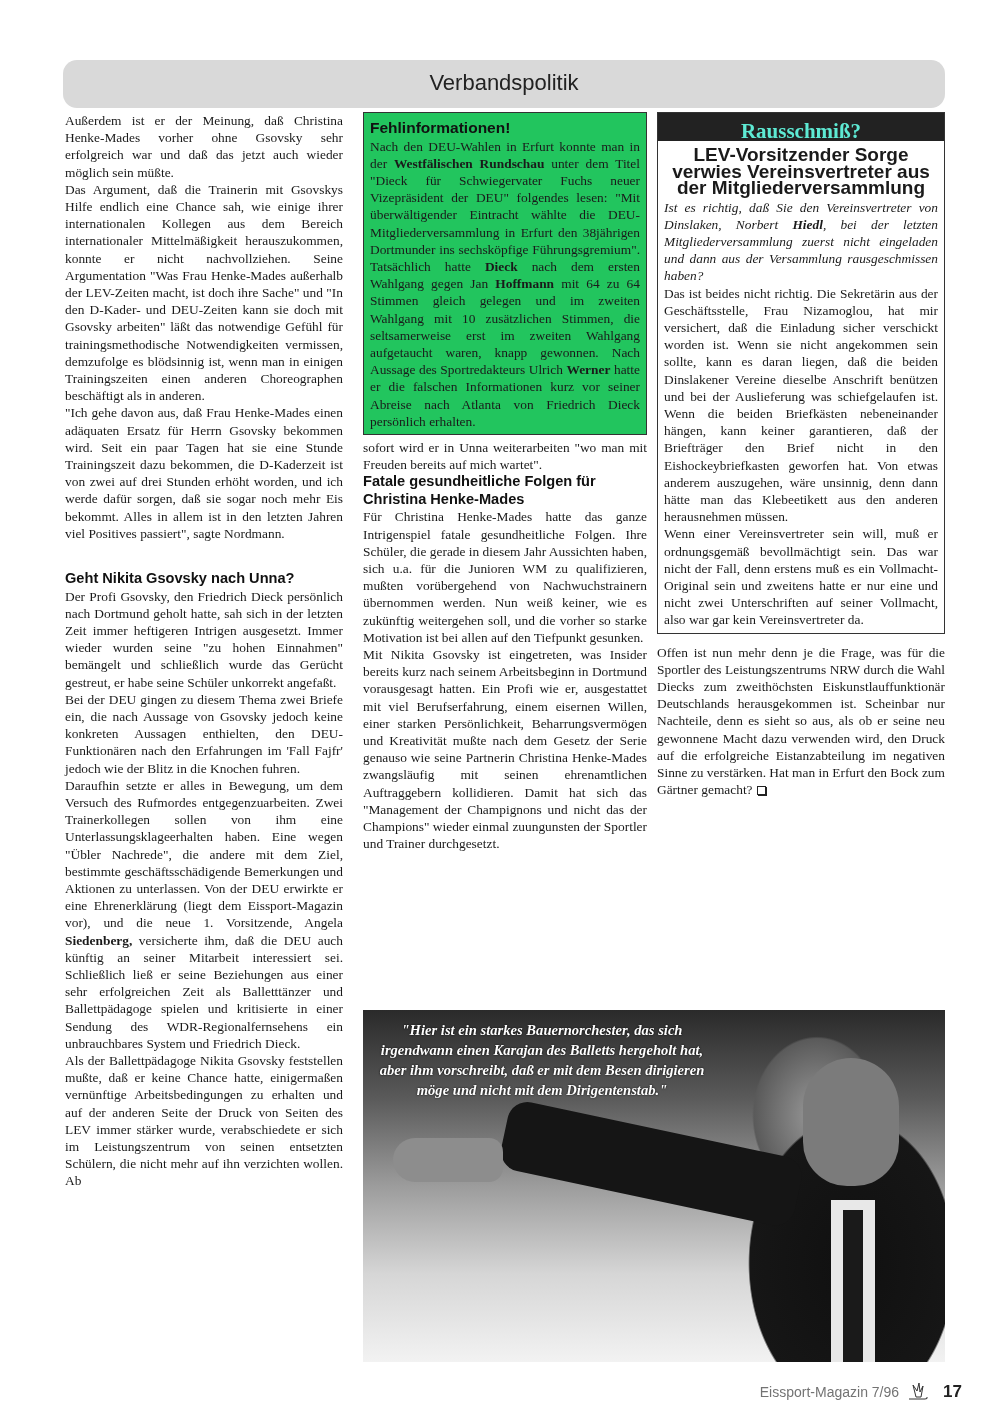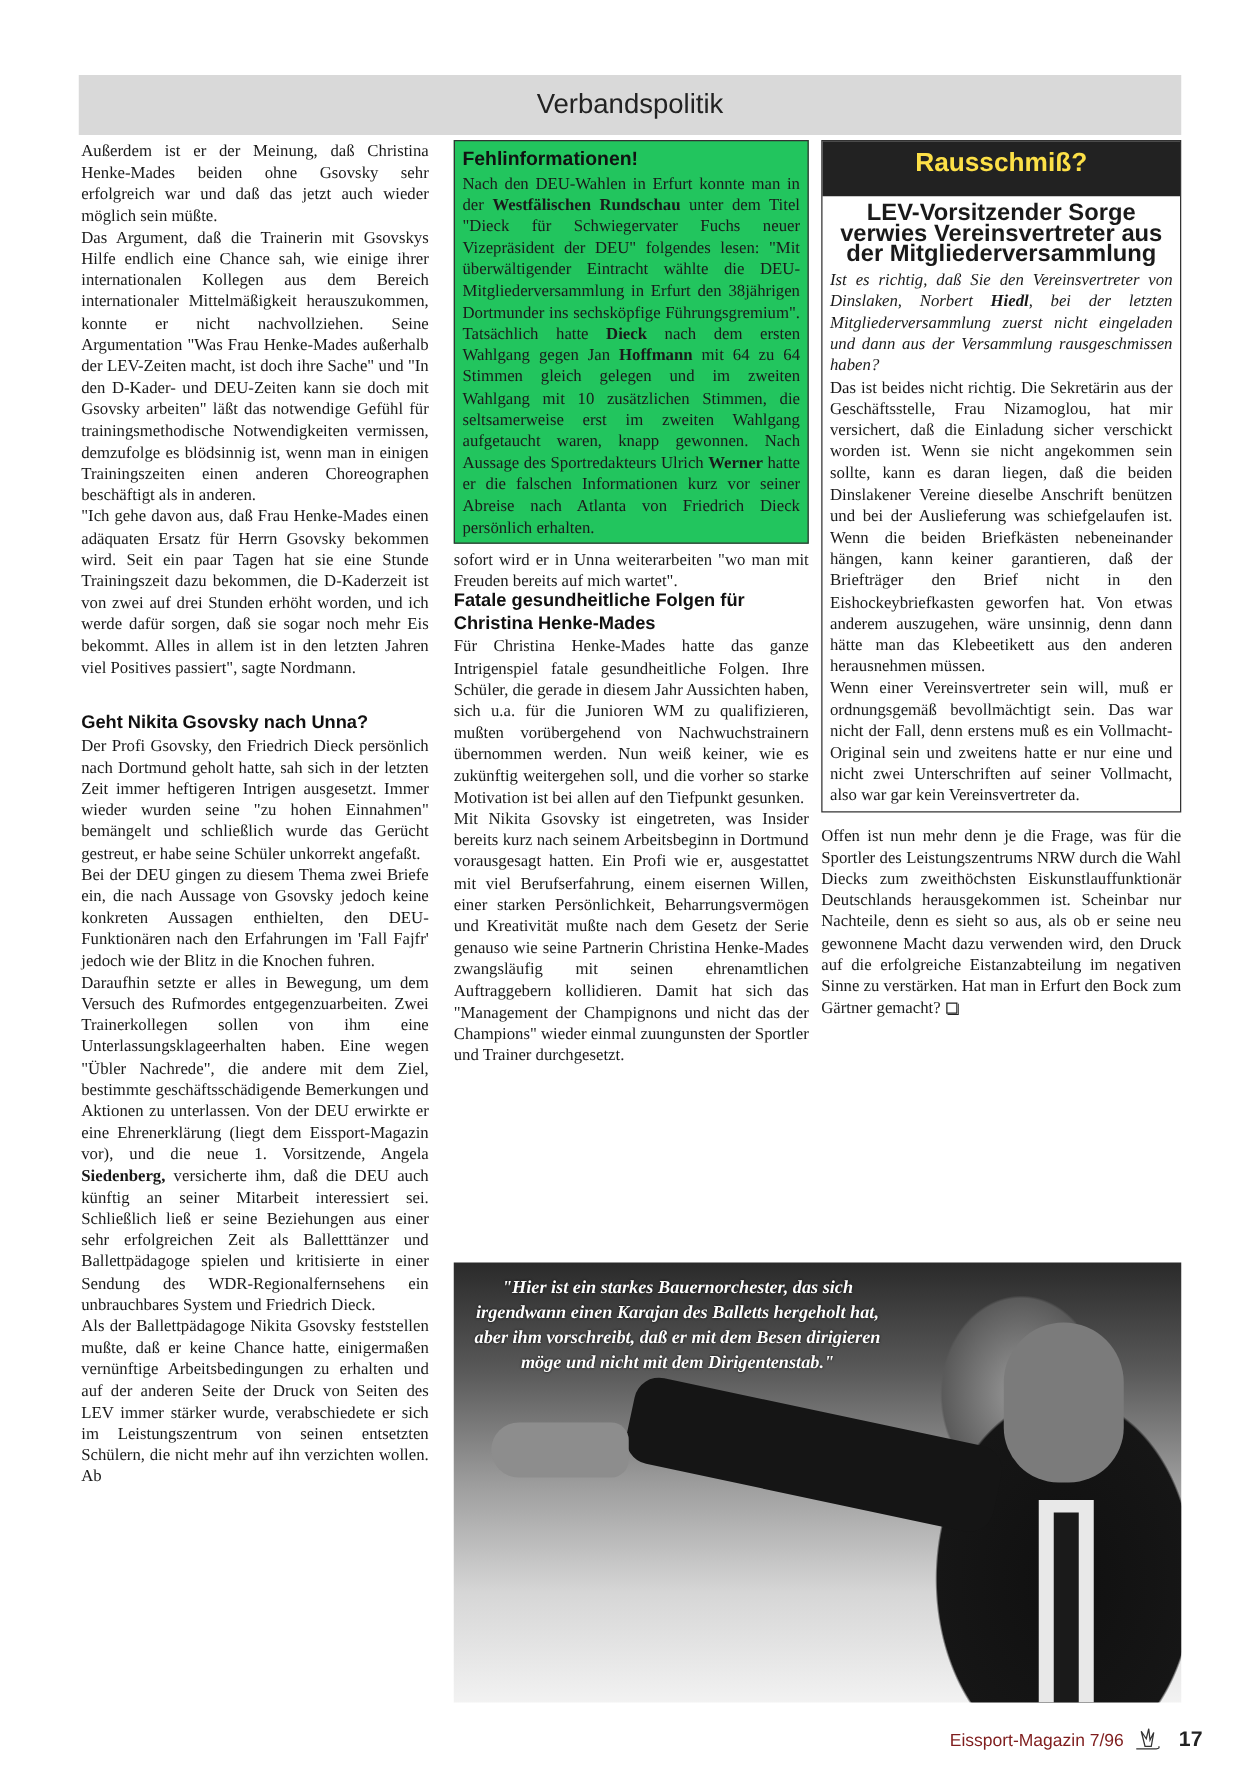--- a/index.html
+++ b/index.html
@@ -2,20 +2,21 @@
 <html><head>
 <meta charset="utf-8">
 <style>
   * { box-sizing: border-box; margin: 0; padding: 0; }
   html, body { width: 1000px; height: 1412px; background: #ffffff; overflow: hidden; }
   body { position: relative; font-family: "Liberation Serif", serif; color: #1a1a1a; }
 
   .header-band {
     position: absolute; left: 63px; top: 60px; width: 882px; height: 48px;
     background: #d9d9d9;
+    border-radius: 14px;
   }
   .header-title {
     position: absolute; left: 0; right: 0; top: 10px; text-align: center;
     font-family: "Liberation Sans", sans-serif; font-size: 22px; color: #222;
   }
 
   .col { position: absolute; font-size: 13.4px; line-height: 17.2px; text-align: justify; }
   .col p { margin: 0; }
   .col1 { left: 65px; top: 112px; width: 278px; }
   .col2 { left: 363px; top: 112px; width: 284px; }
@@ -27,23 +28,23 @@
   }
   .col1 .subhead { margin-top: 28px; }
 
   .box-fehl {
     border: 1.5px solid #333; background: #22c55e; padding: 6px 6px 4px 6px; margin-bottom: 4px;
   }
   .box-fehl .subhead { font-size: 15.5px; margin-bottom: 1px; }
 
   .box-raus { border: 1.5px solid #333; }
   .raus-title {
-    background: #222; color: #fde047; text-align: center;
-    font-family: Liberation Sans, sans-serif; font-weight: bold; font-size: 21px;
-    height: 44px; line-height: 36px;
+    background: #222; color: #5eead4; text-align: center;
+    font-family: Liberation Serif, serif; font-weight: bold; font-size: 21px;
+    height: 28px; line-height: 36px;
   }
   .raus-body { padding: 6px 6px 4px 6px; }
   .raus-sub {
     text-align: center; font-family: "Liberation Sans", sans-serif; font-weight: bold;
     font-size: 19px; line-height: 16.5px; margin-bottom: 2px;
   }
   .italic { font-style: italic; }
   .col3 .after { margin-top: 10px; }
   .col2 .fatal-head { }
 
@@ -79,37 +80,37 @@
   .quote {
     position: absolute; left: 14px; top: 10px; width: 330px; text-align: center;
     font-family: "Liberation Serif", serif; font-style: italic; font-weight: bold;
     color: #fff; font-size: 14.6px; line-height: 20px;
     text-shadow: 0 0 2px #000;
   }
 
   .footer {
     position: absolute; right: 38px; top: 1382px; display: flex; align-items: center; gap: 8px;
   }
-  .footer-mag { font-family: "Liberation Sans", sans-serif; font-size: 14px; color: #7f1d1d; }
+  .footer-mag { font-family: "Liberation Sans", sans-serif; font-size: 14px; color: #737373; }
   .footer-logo { width: 22px; height: 20px; }
   .footer-page { font-family: "Liberation Sans", sans-serif; font-weight: bold; font-size: 17px; color: #222; margin-left: 6px; }
   .endmark {
     display: inline-block; width: 9px; height: 9px; border: 1.3px solid #222; vertical-align: -1px; margin-left: 4px;
     box-shadow: 1px 1px 0 #222;
   }
 </style>
 </head>
 <body>
 
 <div class="header-band">
   <div class="header-title">Verbandspolitik</div>
 </div>
 
 <div class="col col1">
-  <p>Außerdem ist er der Meinung, daß Christina Henke-Mades beiden ohne Gsovsky sehr erfolgreich war und daß das jetzt auch wieder möglich sein müßte.</p>
+  <p>Außerdem ist er der Meinung, daß Christina Henke-Mades vorher ohne Gsovsky sehr erfolgreich war und daß das jetzt auch wieder möglich sein müßte.</p>
   <p>Das Argument, daß die Trainerin mit Gsovskys Hilfe endlich eine Chance sah, wie einige ihrer internationalen Kollegen aus dem Bereich internationaler Mittelmäßigkeit herauszukommen, konnte er nicht nachvollziehen. Seine Argumentation "Was Frau Henke-Mades außerhalb der LEV-Zeiten macht, ist doch ihre Sache" und "In den D-Kader- und DEU-Zeiten kann sie doch mit Gsovsky arbeiten" läßt das notwendige Gefühl für trainingsmethodische Notwendigkeiten vermissen, demzufolge es blödsinnig ist, wenn man in einigen Trainingszeiten einen anderen Choreographen beschäftigt als in anderen.</p>
   <p>"Ich gehe davon aus, daß Frau Henke-Mades einen adäquaten Ersatz für Herrn Gsovsky bekommen wird. Seit ein paar Tagen hat sie eine Stunde Trainingszeit dazu bekommen, die D-Kaderzeit ist von zwei auf drei Stunden erhöht worden, und ich werde dafür sorgen, daß sie sogar noch mehr Eis bekommt. Alles in allem ist in den letzten Jahren viel Positives passiert", sagte Nordmann.</p>
   <div class="subhead">Geht Nikita Gsovsky nach Unna?</div>
   <p>Der Profi Gsovsky, den Friedrich Dieck persönlich nach Dortmund geholt hatte, sah sich in der letzten Zeit immer heftigeren Intrigen ausgesetzt. Immer wieder wurden seine "zu hohen Einnahmen" bemängelt und schließlich wurde das Gerücht gestreut, er habe seine Schüler unkorrekt angefaßt.</p>
   <p>Bei der DEU gingen zu diesem Thema zwei Briefe ein, die nach Aussage von Gsovsky jedoch keine konkreten Aussagen enthielten, den DEU-Funktionären nach den Erfahrungen im 'Fall Fajfr' jedoch wie der Blitz in die Knochen fuhren.</p>
   <p><span>Daraufhin setzte er alles in Bewegung, um dem Versuch des Rufmordes entgegenzuarbeiten. Zwei Trainerkollegen sollen von ihm eine Unterlassungsklageerhalten haben. Eine wegen "Übler Nachrede", die andere mit dem Ziel, bestimmte geschäftsschädigende Bemerkungen und Aktionen zu unterlassen. Von der DEU erwirkte er eine Ehrenerklärung (liegt dem Eissport-Magazin vor), und die neue 1. Vorsitzende, Angela</span> <b>Siedenberg,</b><span> versicherte ihm, daß die DEU auch künftig an seiner Mitarbeit interessiert sei. Schließlich ließ er seine Beziehungen aus einer sehr erfolgreichen Zeit als Balletttänzer und Ballettpädagoge spielen und kritisierte in einer Sendung des WDR-Regionalfernsehens ein unbrauchbares System und Friedrich Dieck.</span></p>
   <p>Als der Ballettpädagoge Nikita Gsovsky feststellen mußte, daß er keine Chance hatte, einigermaßen vernünftige Arbeitsbedingungen zu erhalten und auf der anderen Seite der Druck von Seiten des LEV immer stärker wurde, verabschiedete er sich im Leistungszentrum von seinen entsetzten Schülern, die nicht mehr auf ihn verzichten wollen. Ab</p>
 </div>
 
 <div class="col col2">

